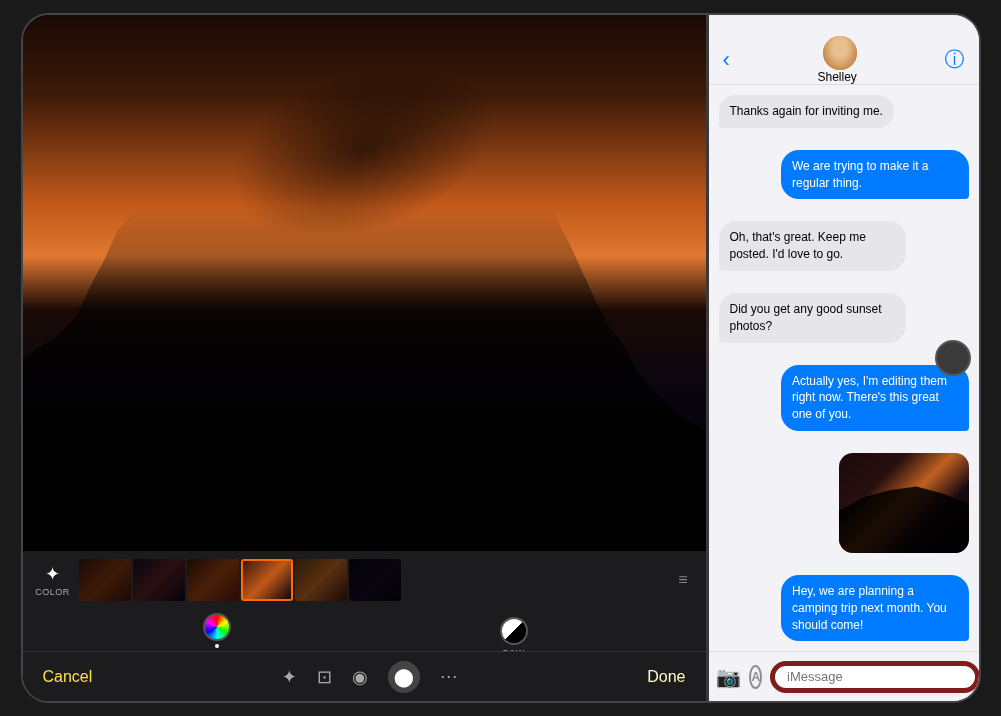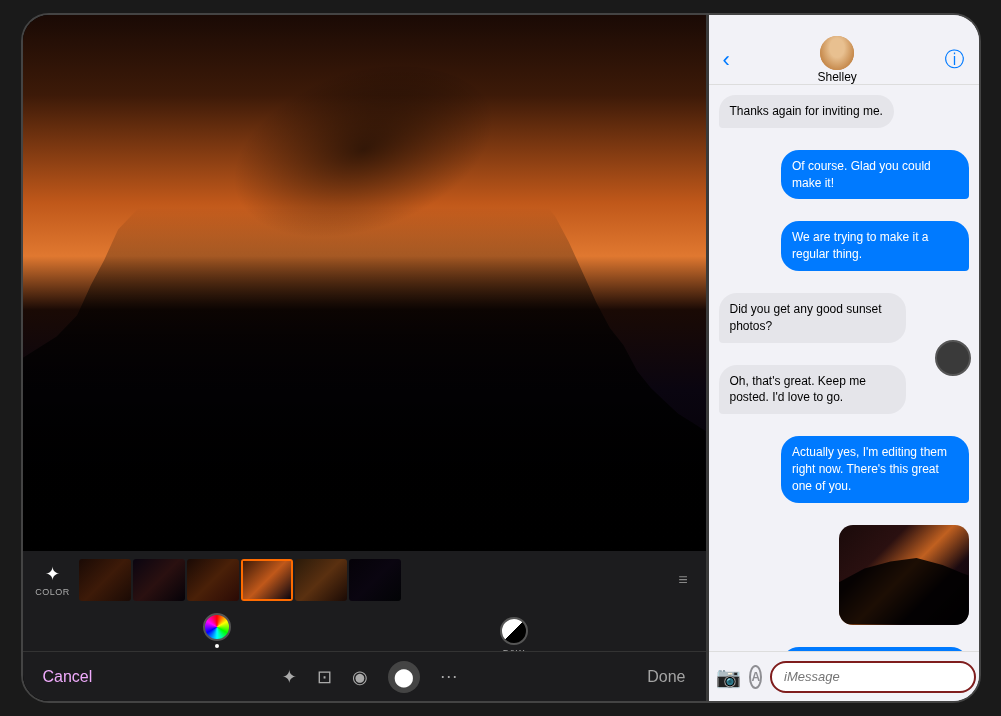--- a/index.html
+++ b/index.html
@@ -224,21 +224,21 @@
       border-top: 1px solid #333;
     }
 
     .action-bar-left {
       display: flex;
       gap: 16px;
       align-items: center;
     }
 
     .cancel-btn {
-      color: #f0abfc;
+      color: #fde047;
       font-size: 16px;
       cursor: pointer;
     }
 
     .tool-icons {
       display: flex;
       gap: 20px;
       align-items: center;
     }
 
@@ -253,21 +253,21 @@
       background: #444;
       border-radius: 50%;
       width: 32px;
       height: 32px;
       display: flex;
       align-items: center;
       justify-content: center;
     }
 
     .done-btn {
-      color: #a3a3a3;
+      color: #fef9c3;
       font-size: 16px;
       cursor: pointer;
     }
 
     
     .panel-divider {
       width: 3px;
       background: #3a3a3a;
       cursor: col-resize;
     }
@@ -293,21 +293,21 @@
 
     .back-arrow {
       color: #007aff;
       font-size: 22px;
       cursor: pointer;
     }
 
     .contact-info {
       display: flex;
       flex-direction: column;
-      align-items: center;
+      align-items: flex-end;
     }
 
     .contact-avatar {
       width: 34px;
       height: 34px;
       border-radius: 50%;
       background: linear-gradient(135deg, #e0b080, #c08040);
       display: flex;
       align-items: center;
       justify-content: center;
@@ -426,27 +426,26 @@
       display: flex;
       align-items: center;
       justify-content: center;
       font-size: 12px;
     }
 
     .message-input {
       flex: 1;
       height: 32px;
       border-radius: 16px;
-      border: 2px solid #7f1d1d;
+      border: 5px solid #7f1d1d;
       padding: 0 12px;
       font-size: 13px;
       background: #fff;
       color: #8e8e93;
       outline: none;
-      font-style: italic;
     }
 
     .mic-icon {
       color: #8e8e93;
       font-size: 20px;
       cursor: pointer;
     }
 
     
     .home-button {
@@ -561,34 +560,31 @@
       </div>
       <span class="info-icon">ⓘ</span>
     </div>
 
     <div class="messages-list">
 
       <div class="message-row received">
         <div class="bubble received">Thanks again for inviting me.</div>
       </div>
 
-      <div class="message-row sent">
-        <div class="bubble sent">Of course. Glad you could make it!</div>
-      </div>
 
       <div class="message-row sent">
         <div class="bubble sent">We are trying to make it a regular thing.</div>
       </div>
 
       <div class="message-row received">
+        <div class="bubble received">Oh, that's great. Keep me posted. I'd love to go.</div>
+      </div>
+
+      <div class="message-row received">
         <div class="bubble received">Did you get any good sunset photos?</div>
-      </div>
-
-      <div class="message-row received">
-        <div class="bubble received">Oh, that's great. Keep me posted. I'd love to go.</div>
       </div>
 
       <div class="message-row sent">
         <div class="bubble sent">Actually yes, I'm editing them right now. There's this great one of you.</div>
       </div>
 
       <div class="message-row sent">
         <div class="bubble-image">
           <div class="bubble-image-silhouette"></div>
         </div>

